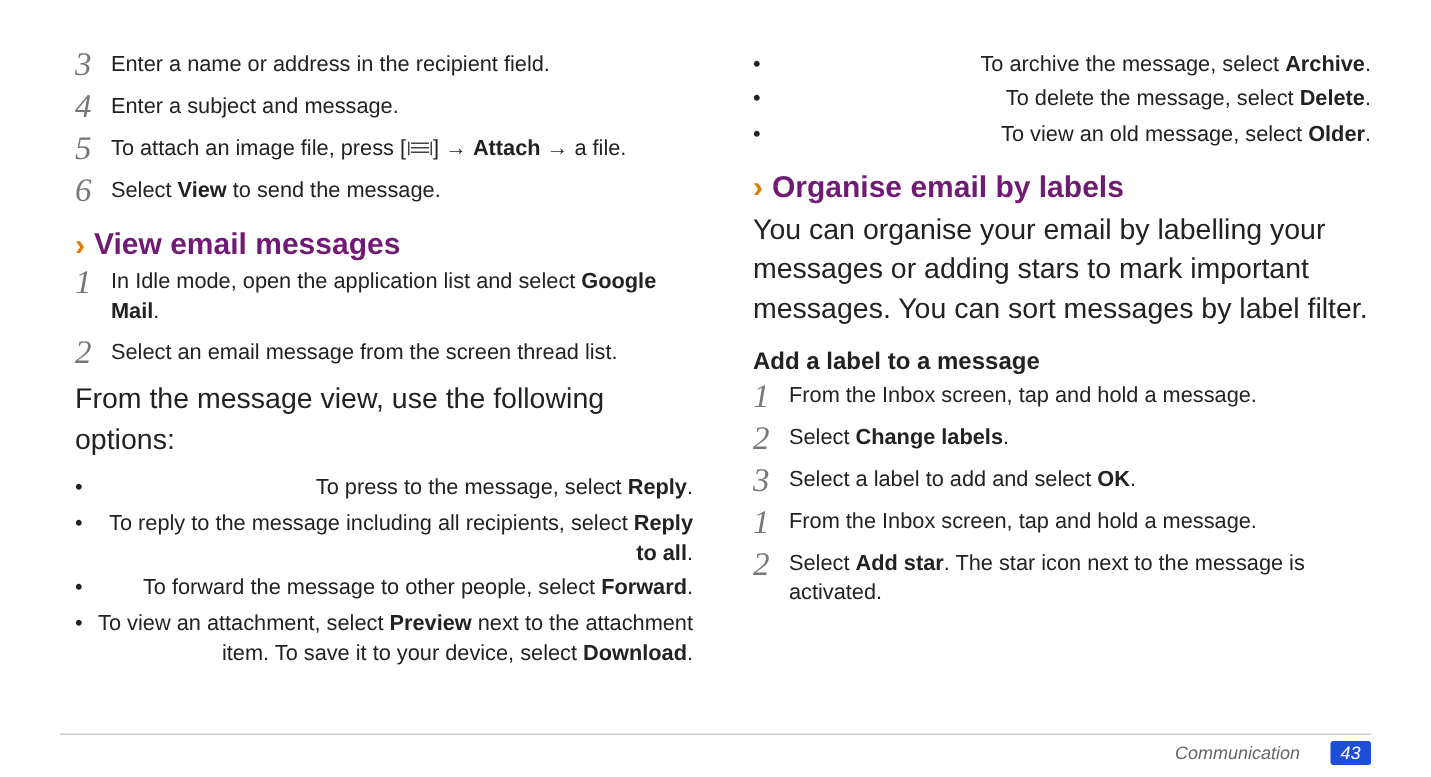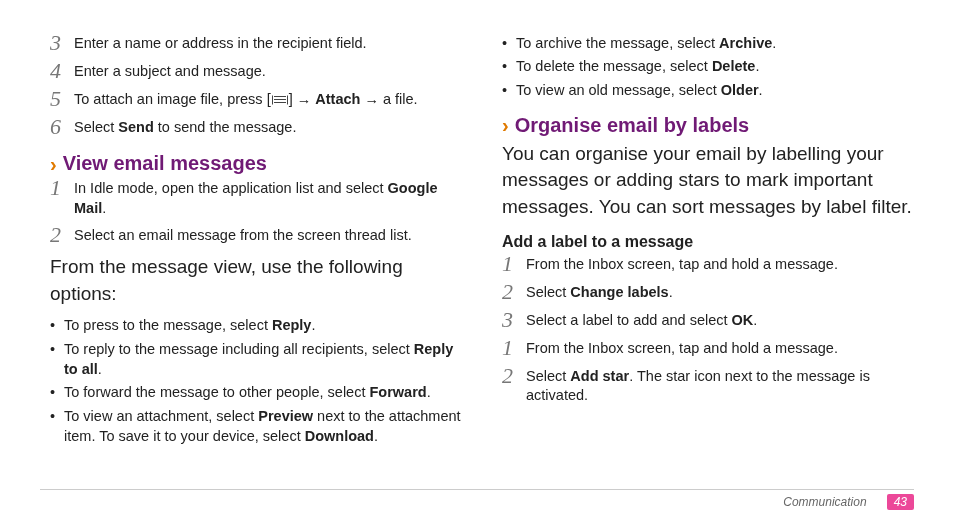--- a/index.html
+++ b/index.html
@@ -75,21 +75,21 @@
     align-items: flex-start;
     font-size: 14.5px;
     line-height: 1.4;
     margin: 3px 0;
   }
   .bullet-dot {
     width: 14px;
     flex-shrink: 0;
     text-align: left;
   }
-  .bullet-text { flex: 1; }
+  .bullet-text { flex: 1; text-align: right; }
   .bold { font-weight: 700; }
   .menu-icon {
     display: inline-block;
     border: 1px solid #444;
     border-top-color: transparent;
     border-bottom-color: transparent;
     width: 14px;
     height: 8px;
     position: relative;
     vertical-align: middle;
@@ -114,21 +114,21 @@
     display: flex;
     align-items: center;
     gap: 20px;
     font-size: 12px;
   }
   .footer-section {
     font-style: italic;
     color: #666;
   }
   .footer-page {
-    background: #ec4899;
+    background: #1d4ed8;
     color: #fff;
     padding: 1px 7px;
     border-radius: 2px;
     font-style: italic;
     font-size: 12px;
   }
   .footer-line {
     position: absolute;
     bottom: 28px;
     left: 40px;
@@ -157,21 +157,21 @@
     <div class="step">
       <span class="step-num">5</span>
       <span class="step-text">
         <span>To attach an image file, press [</span><span class="menu-icon"><span></span></span><span>] → </span><span class="bold">Attach</span><span> → a file.</span>
       </span>
     </div>
 
     <div class="step">
       <span class="step-num">6</span>
       <span class="step-text">
-        <span>Select </span><span class="bold">Send</span><span> to send the message.</span>
+        <span>Select </span><span class="bold">View</span><span> to send the message.</span>
       </span>
     </div>
 
     <div class="heading2">
       <span class="chevron">›</span>
       <span class="heading2-text">View email messages</span>
     </div>
 
     <div class="step">
       <span class="step-num">1</span>

